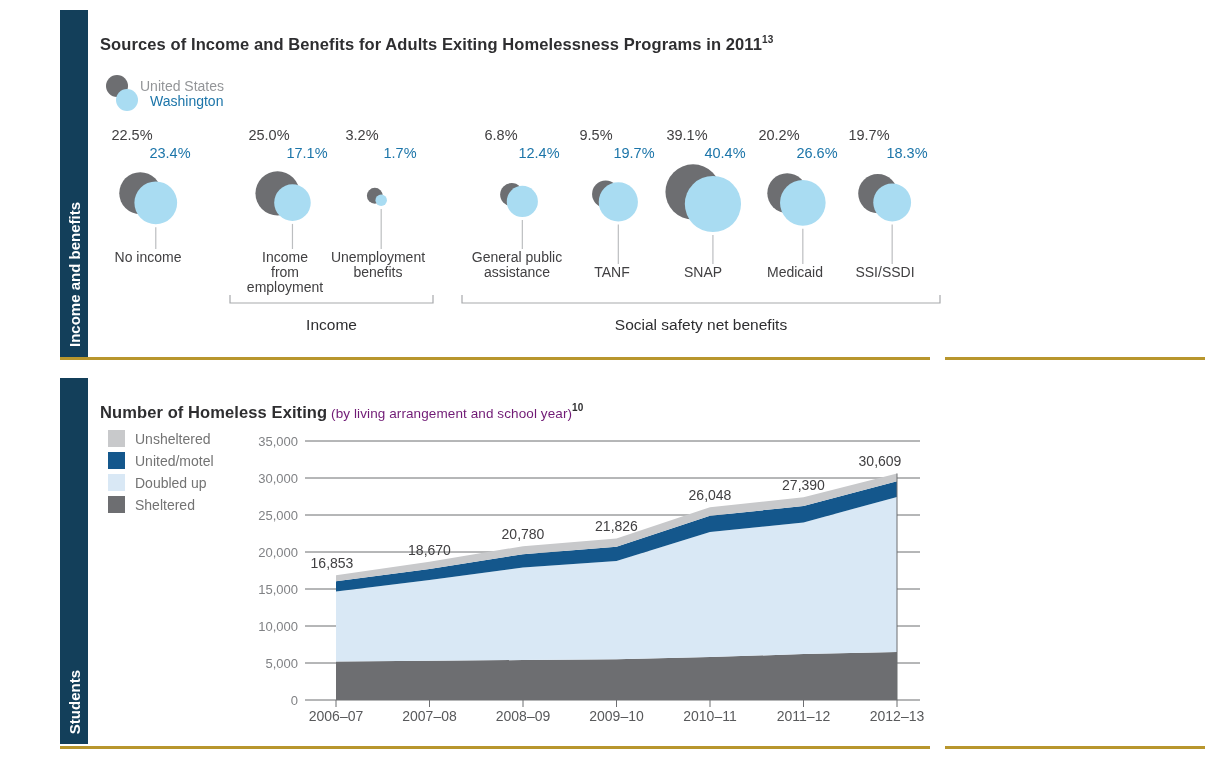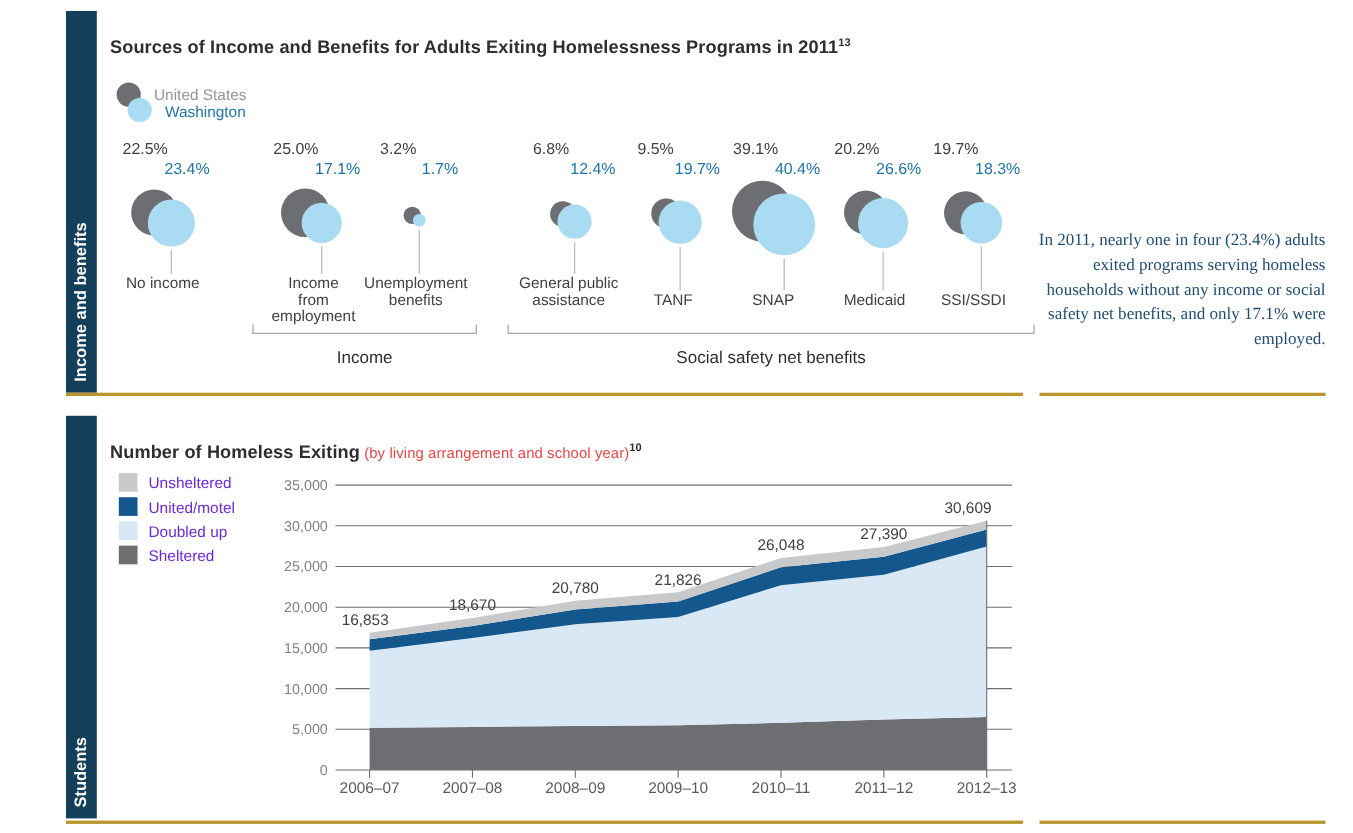--- a/index.html
+++ b/index.html
@@ -6,33 +6,33 @@
   body{width:1230px;height:757px;background:#ffffff;font-family:"Liberation Sans",sans-serif;position:relative;overflow:hidden;}
   .section{position:absolute;left:60px;width:1170px;}
   #sec-income{top:10px;height:350px;}
   #sec-students{top:378px;height:371px;}
   .navy-bar{position:absolute;left:0;top:0;width:28px;background:#133f5a;}
   #sec-income .navy-bar{height:347px;}
   #sec-students .navy-bar{height:366px;}
   .bar-label{position:absolute;bottom:10px;left:50%;transform:translateX(-50%) rotate(180deg);writing-mode:vertical-rl;color:#ffffff;font-weight:700;font-size:15px;white-space:nowrap;}
   .sec-title{position:absolute;left:40px;top:24px;font-size:16.5px;font-weight:700;color:#2e2e30;letter-spacing:0.1px;}
   .sec-title sup{font-size:10px;font-weight:700;}
-  .sub-title{font-weight:400;font-size:13.5px;color:#ef4444;}
+  .sub-title{font-weight:400;font-size:13.5px;color:#701a75;}
   .gold-line{position:absolute;height:3px;background:#b8962d;bottom:0;}
   .gold-main{left:0;width:870px;}
   .gold-note{left:885px;width:260px;}
   .annotation{position:absolute;font-family:"Liberation Serif",serif;color:#1e4d75;font-size:15.5px;line-height:1.45;text-align:right;}
   #annot-income{left:880px;top:198px;width:265px;}
   #annot-students{left:875px;top:212px;width:270px;}
   #bubble-svg{position:absolute;left:40px;top:60px;}
   #area-svg{position:absolute;left:180px;top:50px;}
   #students-legend{position:absolute;left:48px;top:52px;}
   .legend-row{display:flex;align-items:center;margin-bottom:5px;}
   .legend-swatch{width:17px;height:17px;margin-right:10px;flex:0 0 auto;}
-  .legend-label{font-size:14px;color:#6d28d9;white-space:nowrap;}
+  .legend-label{font-size:14px;color:#737373;white-space:nowrap;}
   svg text{font-family:"Liberation Sans",sans-serif;}
 </style>
 </head>
 <body>
 
 <div class="section" id="sec-income">
   <div class="navy-bar">
     <span class="bar-label">Income and benefits</span>
   </div>
   <div class="sec-title">
@@ -89,21 +89,20 @@
       <text x="807" y="88" font-size="14.5" fill="#1c75a9" text-anchor="middle">18.3%</text>
       <circle cx="777.8358198174202" cy="123.53264864729888" r="19.61802946271618" fill="#6d6e71"></circle>
       <circle cx="792.1641801825798" cy="132.46735135270112" r="18.908096678407375" fill="#a9dcf2"></circle>
       <line x1="792.1641801825798" y1="154.37544803110848" x2="792.1641801825798" y2="194" stroke="#bcbec0" stroke-width="1.2"></line>
       <text x="785" y="207" font-size="14" fill="#414042" text-anchor="middle"><tspan x="785" y="207">SSI/SSDI</tspan></text>
       <path d="M 130 225 L 130 233 L 333 233 L 333 225" fill="none" stroke="#a7a9ac" stroke-width="1.2"></path>
       <text x="231.5" y="260" font-size="15.5" fill="#2e2e30" text-anchor="middle">Income</text>
       <path d="M 362 225 L 362 233 L 840 233 L 840 225" fill="none" stroke="#a7a9ac" stroke-width="1.2"></path>
       <text x="601" y="260" font-size="15.5" fill="#2e2e30" text-anchor="middle">Social safety net benefits</text>
     </svg>
-  <div class="annotation" id="annot-income">In 2011, nearly one in four (23.4%) adults exited programs serving homeless households without any income or social safety net benefits, and only 17.1% were employed.</div>
   <div class="gold-line gold-main"></div>
   <div class="gold-line gold-note"></div>
 </div>
 
 <div class="section" id="sec-students">
   <div class="navy-bar">
     <span class="bar-label">Students</span>
   </div>
   <div class="sec-title">
     <span>Number of Homeless Exiting</span><span class="sub-title"> (by living arrangement and school year)</span><sup>10</sup>

